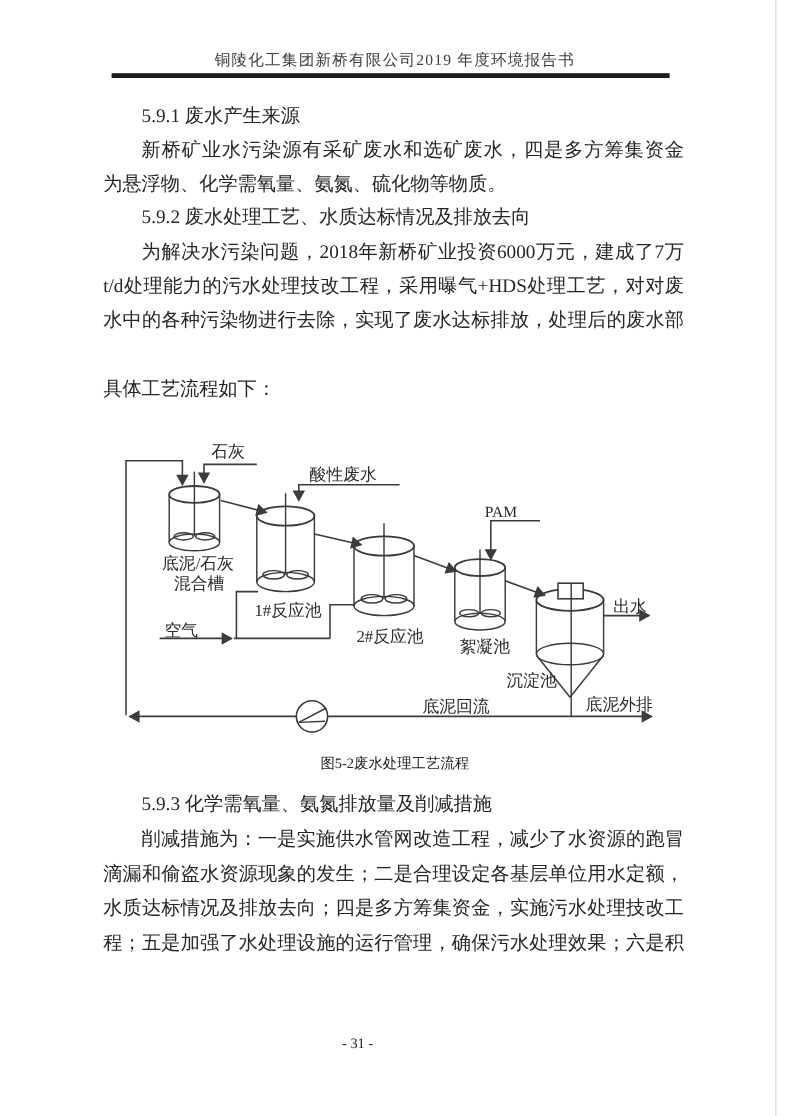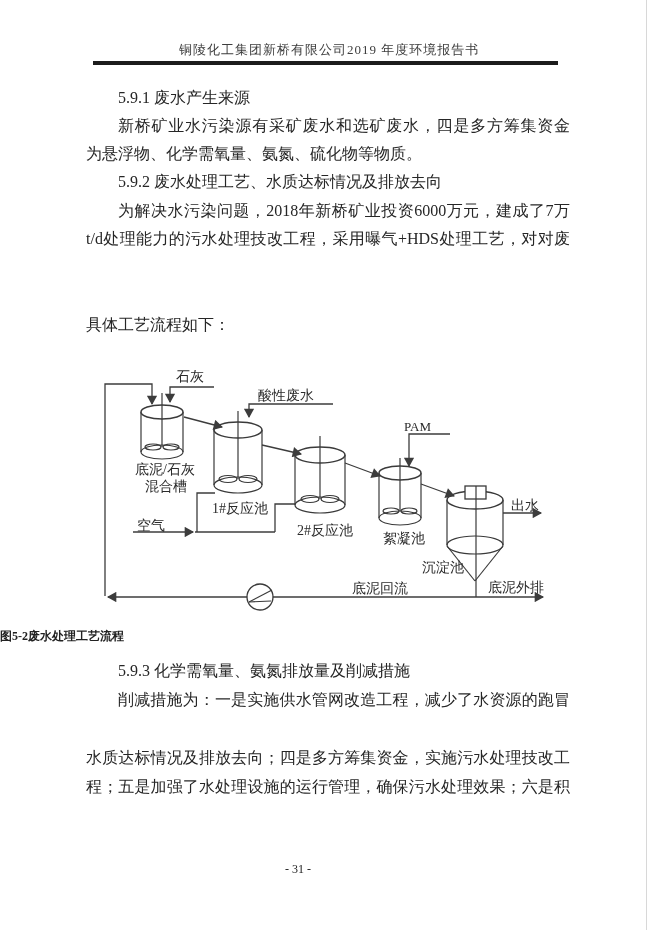--- a/index.html
+++ b/index.html
@@ -18,22 +18,22 @@
     text-align:center;font-size:13px;color:#3d3d3d;letter-spacing:1px;
   }
   .hdr-rule{position:absolute;left:93px;top:61px;width:465px;height:4px;background:#1c1c1c;}
   .tl{
     position:absolute;left:86px;width:484px;box-sizing:border-box;
     font-size:16px;line-height:20px;color:#262626;
   }
   .just{text-align:justify;text-align-last:justify;}
   .ind{padding-left:32px;}
   .caption{
-    position:absolute;left:0;top:628px;width:658px;
-    font-size:12px;font-weight:bold;color:#222;
+    position:absolute;left:0;top:628px;width:658px;text-align:center;
+    font-size:12px;font-weight:normal;color:#222;
   }
   .pageno{
     position:absolute;left:0;top:862px;width:596px;text-align:center;
     font-size:12px;color:#222;
   }
   svg{position:absolute;left:80px;top:350px;}
   svg .ln{fill:none;stroke:#3c3c3c;stroke-width:1.3;}
   svg .tank{fill:#ffffff;stroke:#3a3a3a;stroke-width:1.5;}
   svg .thin{fill:none;stroke:#3a3a3a;stroke-width:1.2;}
   svg text{font-family:"Liberation Serif","DejaVu Serif",serif;font-size:14px;fill:#2b2b2b;}
@@ -48,20 +48,21 @@
   <div class="hdr">铜陵化工集团新桥有限公司2019 年度环境报告书</div>
   <div class="hdr-rule"></div>
 
   <div class="tl ind" style="top:88px">5.9.1 废水产生来源</div>
   <div class="tl ind just" style="top:116px">新桥矿业水污染源有采矿废水和选矿废水，四是多方筹集资金</div>
   <div class="tl" style="top:144px">为悬浮物、化学需氧量、氨氮、硫化物等物质。</div>
 
   <div class="tl ind" style="top:172px">5.9.2 废水处理工艺、水质达标情况及排放去向</div>
   <div class="tl ind just" style="top:201px">为解决水污染问题，2018年新桥矿业投资6000万元，建成了7万</div>
   <div class="tl just" style="top:229px">t/d处理能力的污水处理技改工程，采用曝气+HDS处理工艺，对对废</div>
+  <div class="tl just" style="top:258px">水中的各种污染物进行去除，实现了废水达标排放，处理后的废水部</div>
   <div class="tl" style="top:315px">具体工艺流程如下：</div>
 
   <svg width="560" height="280" viewBox="80 350 560 280">
     <defs>
       <marker id="arr" viewBox="0 0 10 10" refX="8" refY="5" markerWidth="9" markerHeight="8" orient="auto-start-reverse">
         <path d="M0,0 L9,5 L0,10 z" fill="#3c3c3c"></path>
       </marker>
     </defs>
 
     <g>
@@ -154,17 +155,18 @@
     <text x="443" y="572" text-anchor="middle">沉淀池</text>
     <text x="511" y="510">出水</text>
     <text x="380" y="593" text-anchor="middle">底泥回流</text>
     <text x="516" y="592" text-anchor="middle">底泥外排</text>
   </svg>
 
   <div class="caption">图5-2废水处理工艺流程</div>
 
   <div class="tl ind" style="top:661px">5.9.3 化学需氧量、氨氮排放量及削减措施</div>
   <div class="tl ind just" style="top:690px">削减措施为：一是实施供水管网改造工程，减少了水资源的跑冒</div>
+  <div class="tl just" style="top:719px">滴漏和偷盗水资源现象的发生；二是合理设定各基层单位用水定额，</div>
   <div class="tl just" style="top:748px">水质达标情况及排放去向；四是多方筹集资金，实施污水处理技改工</div>
   <div class="tl just" style="top:777px">程；五是加强了水处理设施的运行管理，确保污水处理效果；六是积</div>
 
   <div class="pageno">- 31 -</div>
 </div>
 
 </body></html>

